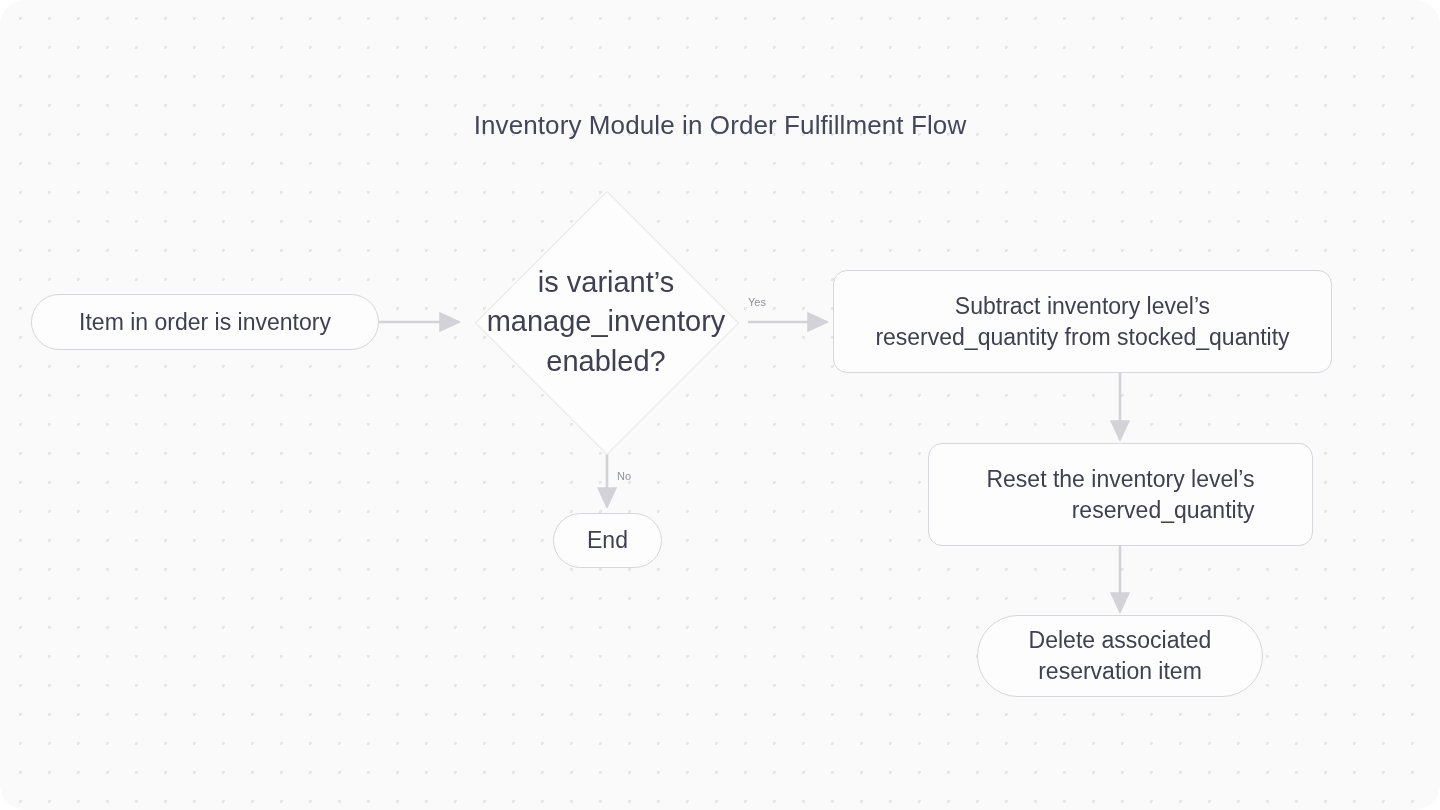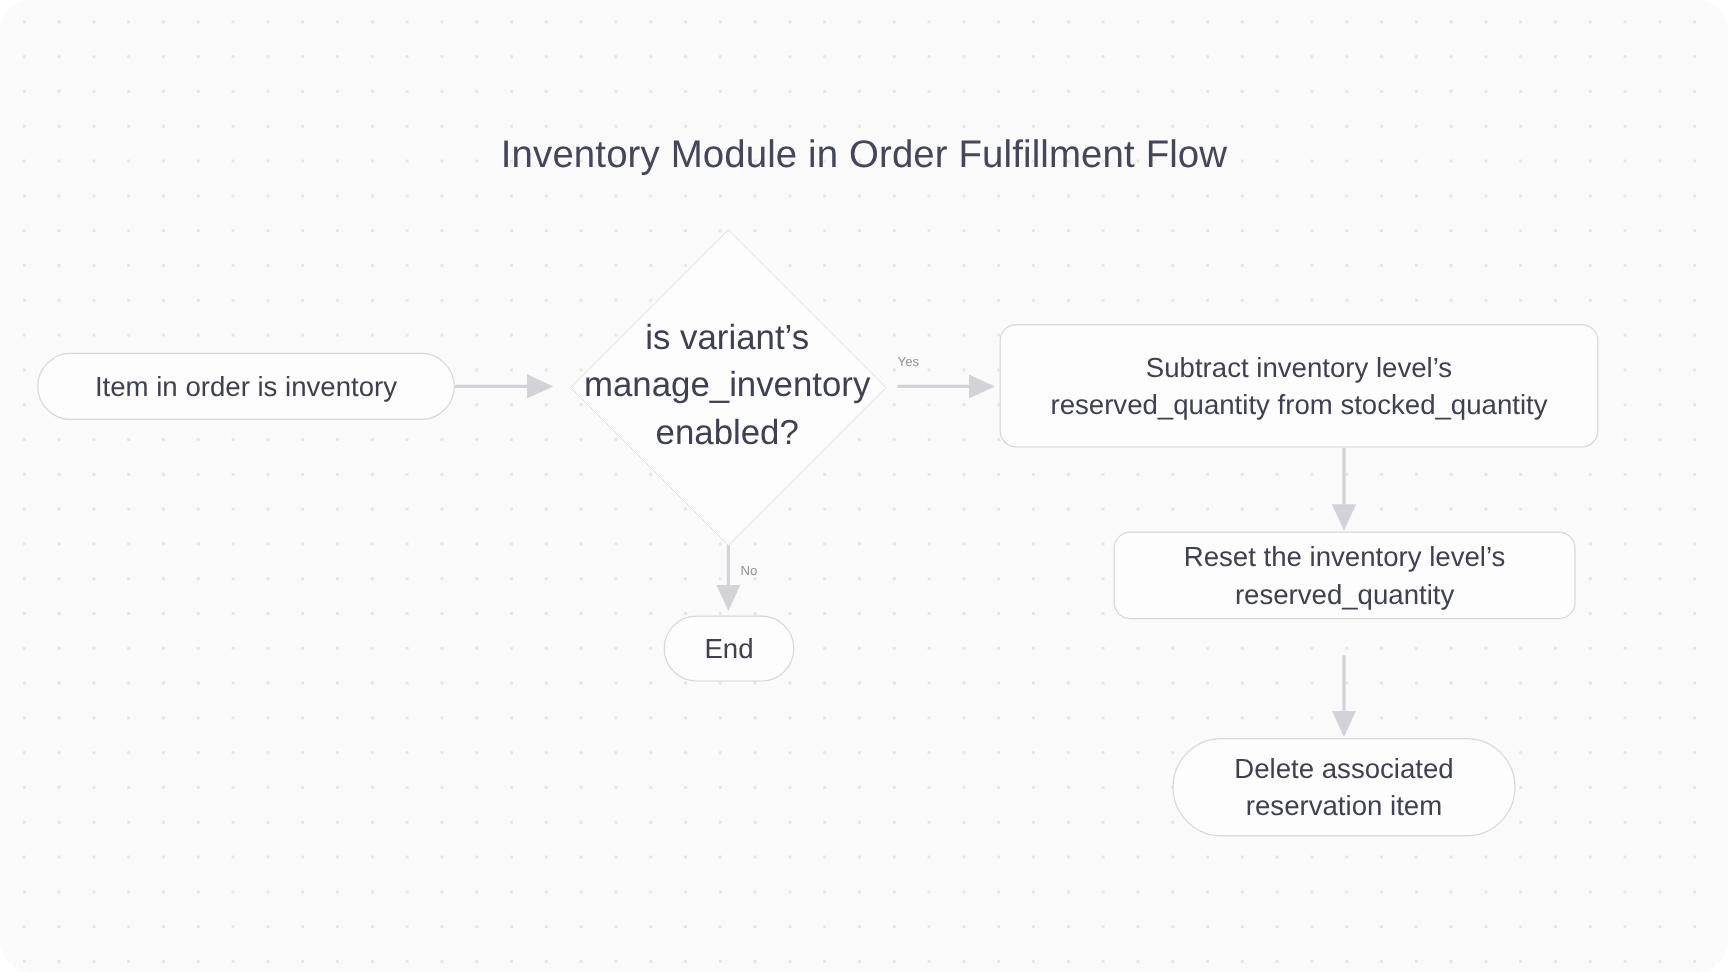--- a/index.html
+++ b/index.html
@@ -29,21 +29,21 @@
     width: 1440px;
     height: 810px;
     pointer-events: none;
   }
   .diagram-title {
     position: absolute;
     left: 0;
     top: 110px;
     width: 1440px;
     text-align: center;
-    font-size: 32px;
+    font-size: 26px;
     color: #44475a;
     letter-spacing: 0.1px;
   }
   .node {
     position: absolute;
     box-sizing: border-box;
     background: #fdfdfd;
     border: 1.4px solid #d6d6dc;
     display: flex;
     align-items: center;
@@ -143,21 +143,21 @@
 
   <div class="node stadium" style="left:553px; top:513px; width:109px; height:55px;">
     <span class="node-label">End</span>
   </div>
 
   <div class="node rounded-rect" style="left:833px; top:270px; width:499px; height:103px;">
     <span class="node-label">Subtract inventory level’s
 reserved_quantity from stocked_quantity</span>
   </div>
 
-  <div class="node rounded-rect" style="left:928px; top:443px; width:385px; height:73px;">
+  <div class="node rounded-rect" style="left:928px; top:443px; width:385px; height:103px;text-align:right;">
     <span class="node-label">Reset the inventory level’s
 reserved_quantity</span>
   </div>
 
   <div class="node stadium" style="left:977px; top:615px; width:286px; height:82px;">
     <span class="node-label">Delete associated
 reservation item</span>
   </div>
 
 </div>

